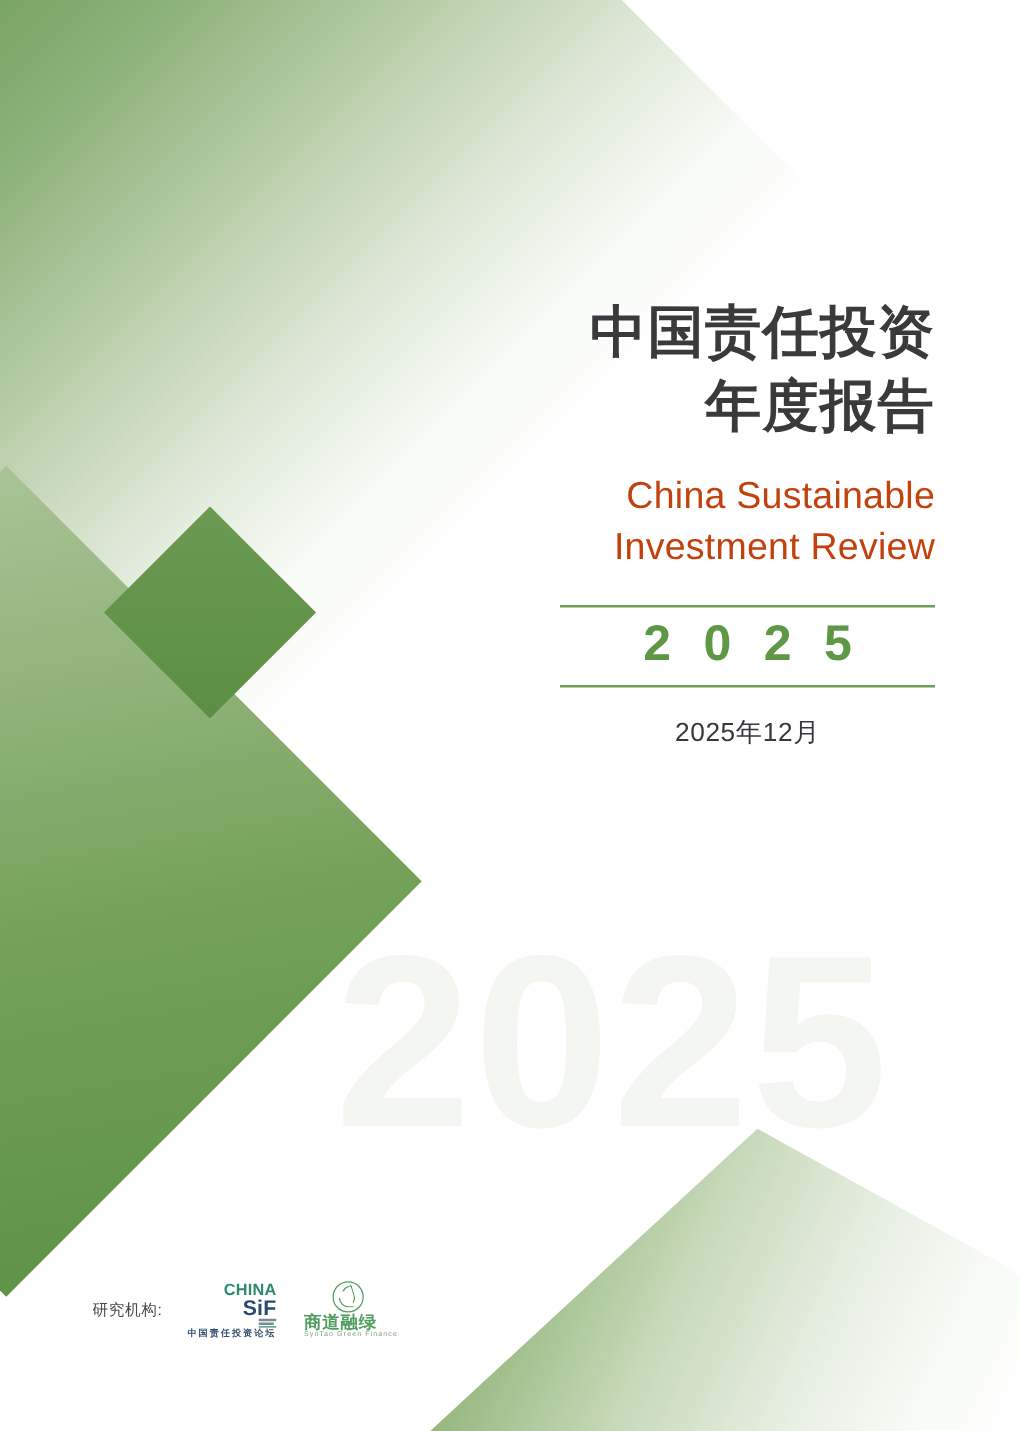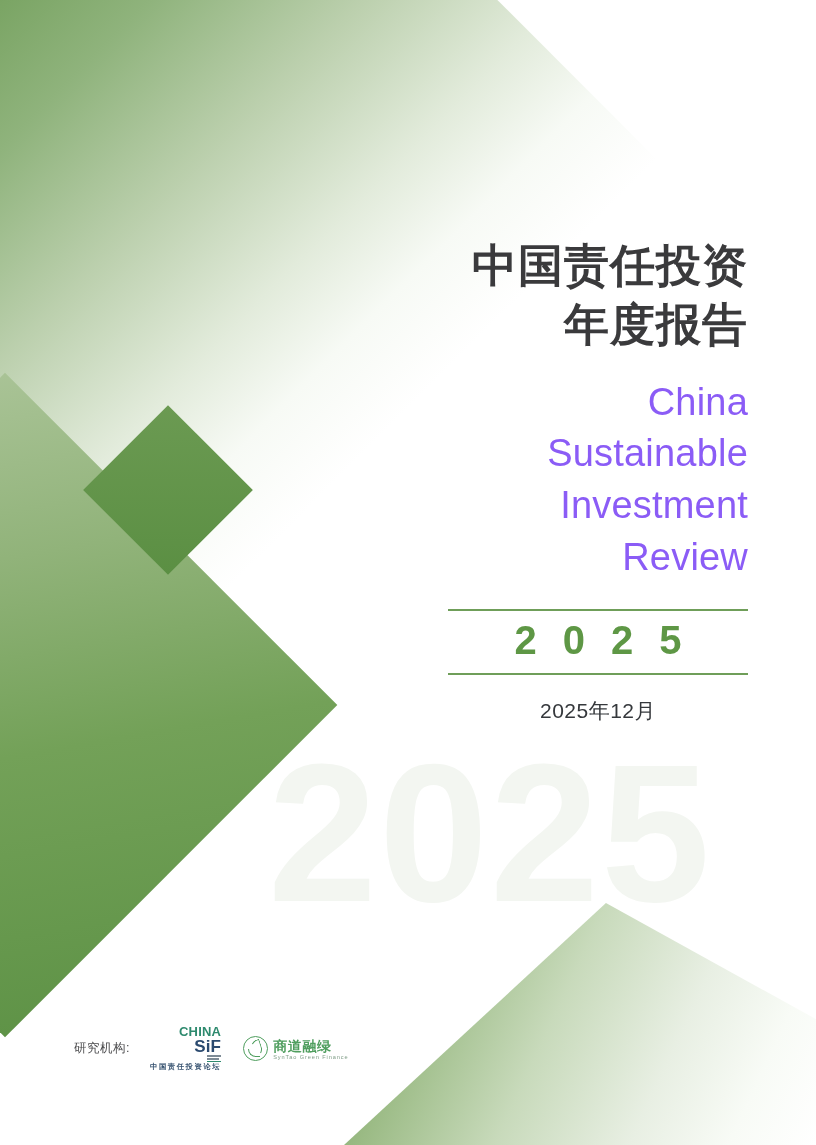--- a/index.html
+++ b/index.html
@@ -103,24 +103,24 @@
   #title-cn {
     font-size: 45px;
     font-weight: 700;
     line-height: 1.32;
     color: #3a3a3c;
     letter-spacing: 1px;
     white-space: pre-line;
   }
   #title-en {
     margin-top: 22px;
-    font-size: 38px;
+    font-size: 30px;
     font-weight: 300;
     line-height: 1.36;
-    color: #8b5cf6;
+    color: #c2410c;
     letter-spacing: 0.2px;
     white-space: pre-line;
   }
 
   
   #year-wrap {
     margin-top: 26px;
     border-top: 2px solid #6f9e59;
     border-bottom: 2px solid #6f9e59;
     padding: 7px 0 10px 0;
@@ -178,21 +178,21 @@
     margin-left: 2px; display: flex; flex-direction: column; justify-content: flex-end; gap: 1px;
   }
   .sif-bars i { display: block; width: 14px; height: 1.6px; background: #7e8b96; }
   .sif-bars i:nth-child(2) { width: 12px; }
   .sif-bars i:nth-child(3) { width: 14px; background: #2e8a6e; }
   .sif-cn {
     margin-top: 1px; font-size: 7.3px; color: #34506e; letter-spacing: 1.6px; font-weight: 700;
   }
 
   
-  #logo-syntao { display: flex; align-items: flex-end; }
+  #logo-syntao { display: flex; align-items: center; flex-direction: column; }
   .syntao-mark {
     width: 23px; height: 23px; border-radius: 50%;
     border: 1.6px solid #4f9e5e;
     position: relative; margin-right: 5px; flex: 0 0 23px;
   }
   .syntao-mark::before {
     content: ""; position: absolute; left: 6.5px; top: 3.5px;
     width: 9px; height: 15px;
     border: 1.6px solid #4f9e5e;
     border-radius: 9px 0 9px 0;

